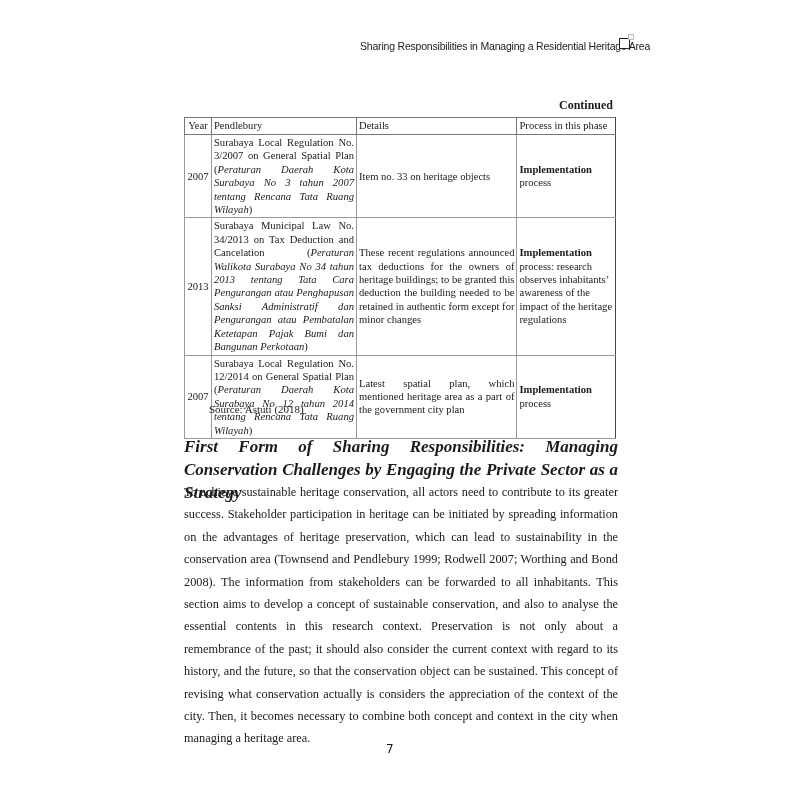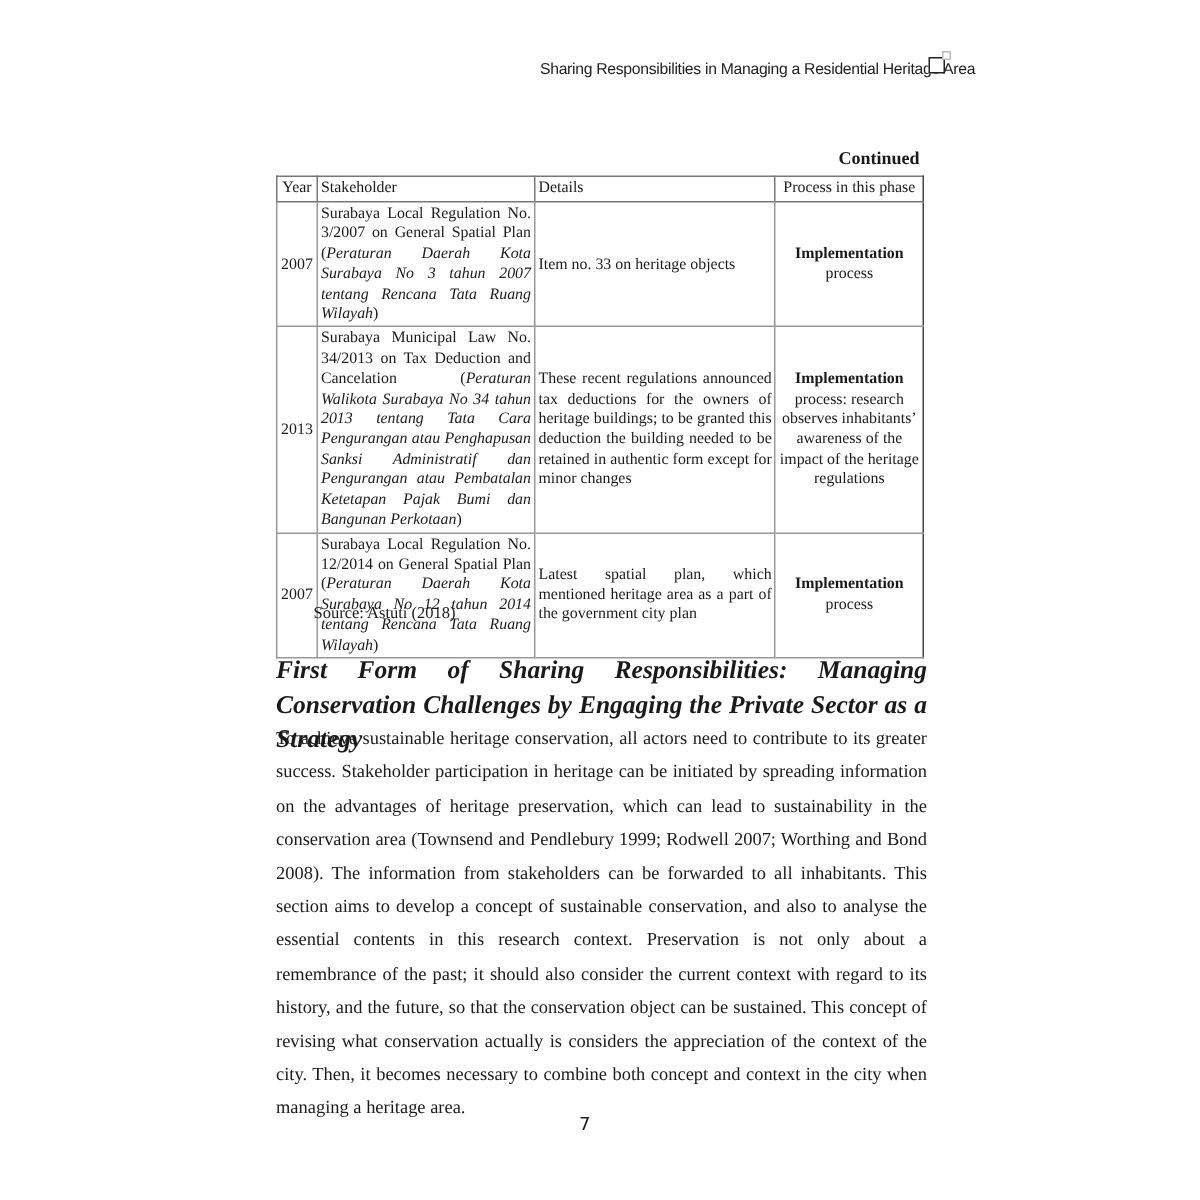--- a/index.html
+++ b/index.html
@@ -22,21 +22,21 @@
       border: 1px solid #555;
     }
     table.reg-table th {
       font-weight: normal; border: 1px solid #777; padding: 0 2px; height: 16px;
     }
     table.reg-table td { border: 1px solid #999; padding: 1px 2px; vertical-align: middle; }
     table.reg-table th.right, table.reg-table td.right { border-right: 1px solid #444; }
     .col-year { width: 22px; text-align: center; }
     .col-reg { width: 142px; text-align: justify; }
     .col-det { width: 158px; text-align: justify; }
-    .col-proc { width: 94px; text-align: center; }
+    .col-proc { width: 94px; text-align: left; }
     .row-2007 td { height: 67px; }
     .row-2013 td { height: 122px; }
     .row-2014 td { height: 67px; }
     .bold { font-weight: bold; }
     .italic { font-style: italic; }
     .source {
       position: absolute; left: 209px; top: 403px;
       font-family: "Liberation Serif", serif; font-size: 11px;
     }
     .section-heading {
@@ -60,21 +60,21 @@
 <div class="running-header">Sharing Responsibilities in Managing a Residential Heritage Area</div>
 <div class="corner-mark"></div>
 <div class="corner-mark-small"></div>
 
 <div class="continued">Continued</div>
 
 <table class="reg-table">
   <thead>
     <tr>
       <th class="col-year">Year</th>
-      <th class="col-reg">Stakeholder</th>
+      <th class="col-reg">Pendlebury</th>
       <th class="col-det">Details</th>
       <th class="col-proc right">Process in this phase</th>
     </tr>
   </thead>
   <tbody>
     <tr class="row-2007">
       <td class="col-year">2007</td>
       <td class="col-reg"><span>Surabaya Local Regulation No. 3/2007 on General Spatial Plan (</span><span class="italic">Peraturan Daerah Kota Surabaya No 3 tahun 2007 tentang Rencana Tata Ruang Wilayah</span><span>)</span></td>
       <td class="col-det">Item no. 33 on heritage objects</td>
       <td class="col-proc right"><span class="bold">Implementation</span><br><span>process</span></td>

